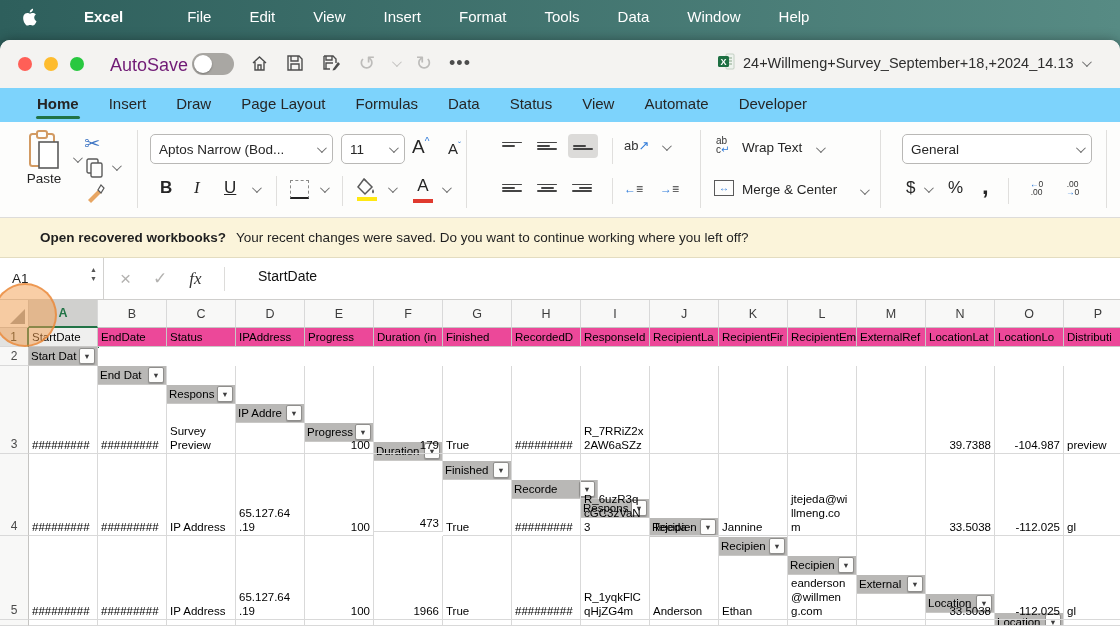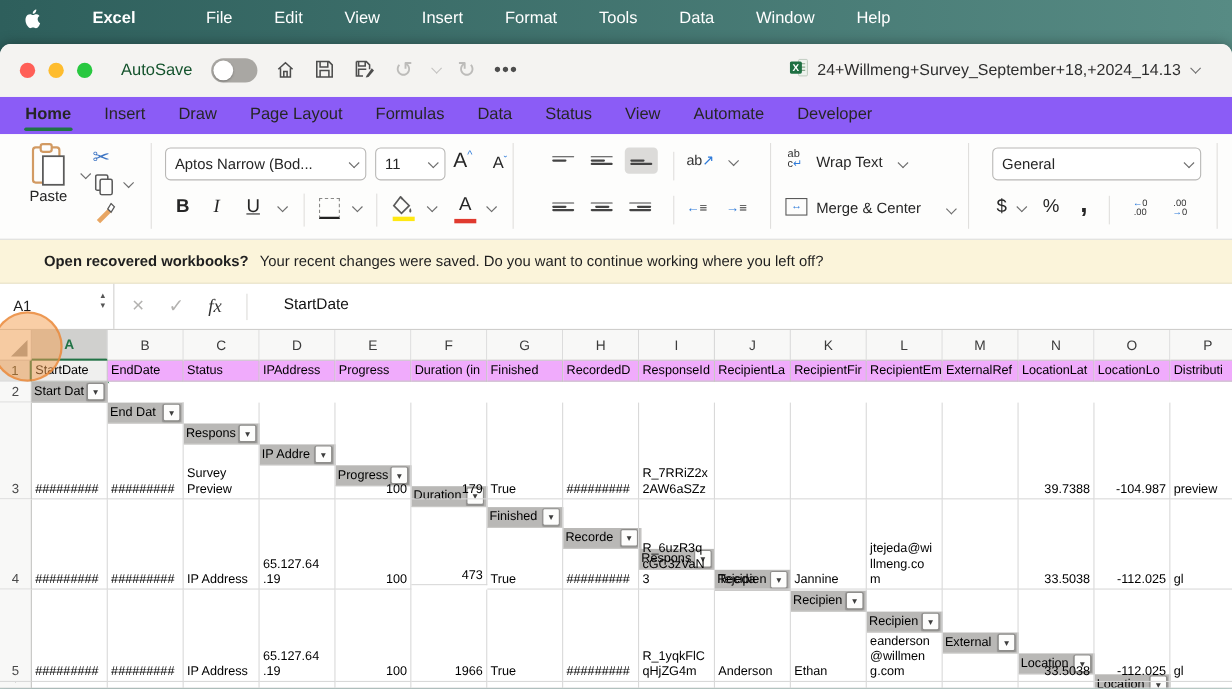--- a/index.html
+++ b/index.html
@@ -15,32 +15,32 @@
 
   
   .window { position:absolute; top:40px; left:0; width:1120px; height:586px; background:#fdfdfc; border-radius:10px 10px 0 0; overflow:hidden; box-shadow:0 0 12px rgba(0,0,0,.35); }
 
   
   .titlebar { position:relative; height:48px; background:#f4f3f1; }
   .tl { position:absolute; top:17px; width:14px; height:14px; border-radius:50%; }
   .tl.red { left:18px; background:#ff5f57; }
   .tl.yellow { left:44px; background:#febc2e; }
   .tl.green { left:70px; background:#28c840; }
-  .autosave { position:absolute; left:110px; top:15px; font-size:15px; color:#14532d; }
+  .autosave { position:absolute; left:110px; top:15px; font-size:18px; color:#701a75; }
   .toggle { position:absolute; left:192px; top:13px; width:42px; height:22px; background:#a9a7a3; border-radius:11px; }
   .toggle .knob { position:absolute; left:2px; top:2px; width:18px; height:18px; background:#fff; border-radius:50%; box-shadow:0 1px 2px rgba(0,0,0,.3); }
   .tbicons { position:absolute; left:248px; top:12px; display:flex; align-items:center; gap:14px; color:#4d4d4d; }
   .tbicons .ic { width:22px; height:22px; display:flex; align-items:center; justify-content:center; font-size:18px; }
   .tbicons .dim { color:#bdbcba; }
   .chev { display:inline-block; width:7px; height:7px; border-right:1.6px solid #6e6e6e; border-bottom:1.6px solid #6e6e6e; transform:rotate(45deg) translateY(-2px); }
   .chev.dim { border-color:#c4c3c1; }
   .docname { position:absolute; left:718px; top:13px; display:flex; align-items:center; gap:8px; font-size:14.5px; color:#2e2e2e; white-space:nowrap; }
 
   
-  .rtabs { display:flex; align-items:flex-end; height:34px; background:#8b5cf6; padding-left:8px; gap:0; }
+  .rtabs { display:flex; align-items:flex-end; height:34px; background:#7dd3fc; padding-left:22px; gap:0; }
   .rtab { font-size:15px; color:#262626; padding:0 15px 10px 15px; position:relative; cursor:default; }
   .rtab.active { font-weight:bold; }
   .rtab.active:after { content:""; position:absolute; left:14px; right:14px; bottom:3px; height:3.5px; background:#217346; border-radius:2px; }
 
   
   .ribbon { position:relative; height:96px; background:#fdfdfc; border-bottom:1px solid #dddcda; font-size:13px; color:#262626; }
   .vdiv { position:absolute; top:8px; height:78px; width:1px; background:#e0dfdd; }
   .rb-box { position:absolute; height:30px; border:1px solid #b9b8b6; border-radius:5px; background:#fff; display:flex; align-items:center; padding:0 8px; justify-content:space-between; font-size:13.5px; }
   .iconbtn { display:flex; align-items:center; justify-content:center; cursor:default; }
   .lines i { display:block; background:#444; height:1.8px; margin:1.6px 0; border-radius:1px; }
@@ -67,21 +67,21 @@
 
   
   .grid { position:relative; height:326px; background:#fff; overflow:hidden; font-size:11.5px; }
   .gcell { position:absolute; border-right:1px solid #d9d9d9; border-bottom:1px solid #d9d9d9; overflow:hidden; }
   .colhead { background:#f8f8f7; color:#3c3c3c; font-size:12.5px; display:flex; align-items:center; justify-content:center; border-bottom:1px solid #c5c4c2; }
   .colhead.sel { background:#d0d0ce; color:#217346; border-bottom:2px solid #217346; font-weight:bold; }
   .rowhead { background:#f8f8f7; color:#4a4a4a; font-size:12px; display:flex; align-items:flex-end; justify-content:center; padding-bottom:2px; border-right:1px solid #c5c4c2; }
   .rowhead.sel { background:#e2e2e0; border-right:2.5px solid #217346; color:#33331f; }
   .corner { position:absolute; left:0; top:0; width:29px; height:28px; background:#f8f8f7; border-right:1px solid #c5c4c2; border-bottom:1px solid #c5c4c2; }
   .corner .tri { position:absolute; right:3px; bottom:3px; width:0; height:0; border-left:15px solid transparent; border-bottom:15px solid #9a9a98; }
-  .hdrcell { background:#f0abfc; color:#000; display:flex; align-items:center; padding:0 3px; white-space:nowrap; border-right:1px solid #c9c8c6; border-bottom:1px solid #c9c8c6; }
+  .hdrcell { background:#ec4899; color:#000; display:flex; align-items:center; padding:0 3px; white-space:nowrap; border-right:1px solid #c9c8c6; border-bottom:1px solid #c9c8c6; }
   .hdrcell.a1sel { background:#efefee; }
   .fltcell { background:#b9b8b6; color:#000; display:flex; align-items:center; padding:0 2px; white-space:nowrap; border-right:1px solid #c9c8c6; border-bottom:1px solid #c9c8c6; position:relative; }
   .fbtn { position:absolute; right:2px; top:1px; width:16px; height:16px; background:#fdfdfc; border:1px solid #8f8e8c; border-radius:2px; display:flex; align-items:center; justify-content:center; font-size:7.5px; color:#3c3c3c; box-shadow:0 1px 1px rgba(0,0,0,.2); }
   .dcell { color:#000; display:flex; align-items:flex-end; padding:1px 3px; white-space:pre-line; line-height:14px; }
   .dcell.num { justify-content:flex-end; }
   .a1box { position:absolute; left:28px; top:27px; width:70px; height:20px; border:2px solid #1a7343; pointer-events:none; }
   .a1box .handle { position:absolute; right:-4px; bottom:-4px; width:6px; height:6px; background:#1a7343; border:1px solid #fff; }
 
   
   .clickring { position:absolute; left:-7px; top:283px; width:64px; height:64px; border-radius:50%; background:rgba(243,157,78,.5); border:2px solid rgba(233,133,55,.75); z-index:50; pointer-events:none; }
@@ -392,21 +392,21 @@
         <span class="fbtn">▼</span>
       </div>
       <div class="gcell fltcell" style="left: 374px; top: 47px; width: 69px; height: 19px;">
         <span>Duration</span>
         <span class="fbtn">▼</span>
       </div>
       <div class="gcell fltcell" style="left: 443px; top: 47px; width: 69px; height: 19px;">
         <span>Finished</span>
         <span class="fbtn">▼</span>
       </div>
-      <div class="gcell fltcell" style="left: 512px; top: 47px; width: 71px; height: 19px;">
+      <div class="gcell fltcell" style="left: 512px; top: 47px; width: 86px; height: 19px;">
         <span>Recorde</span>
         <span class="fbtn">▼</span>
       </div>
       <div class="gcell fltcell" style="left: 581px; top: 47px; width: 69px; height: 19px;">
         <span>Respons</span>
         <span class="fbtn">▼</span>
       </div>
       <div class="gcell fltcell" style="left: 650px; top: 47px; width: 69px; height: 19px;">
         <span>Recipien</span>
         <span class="fbtn">▼</span>

